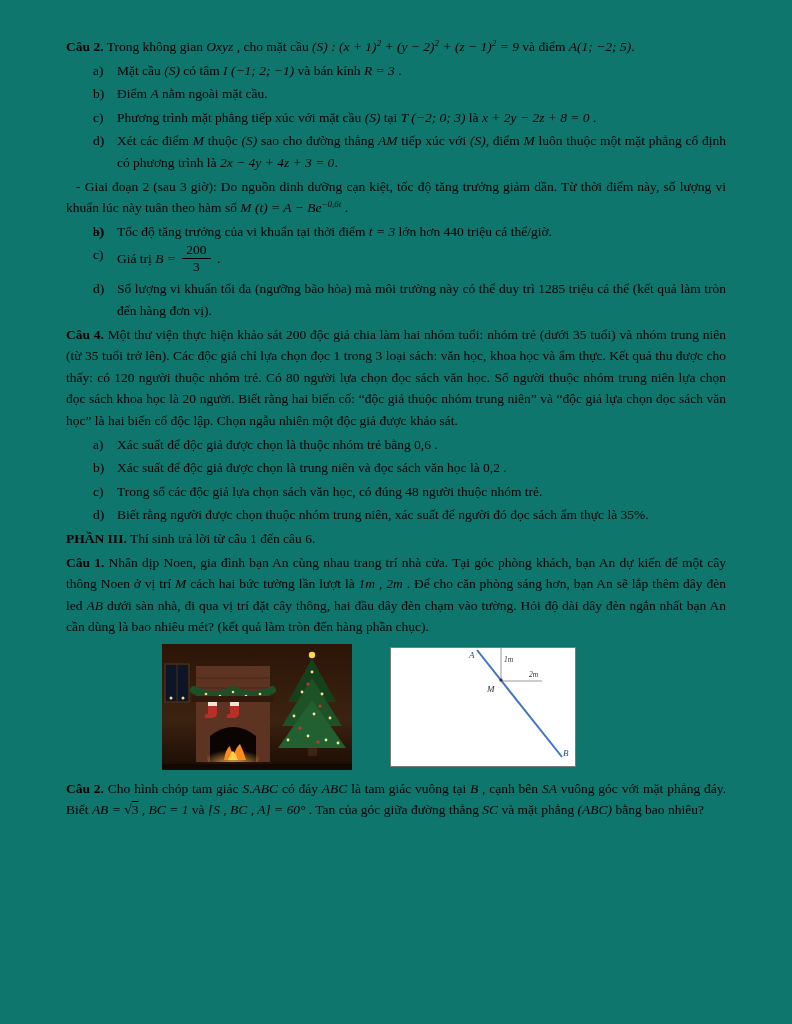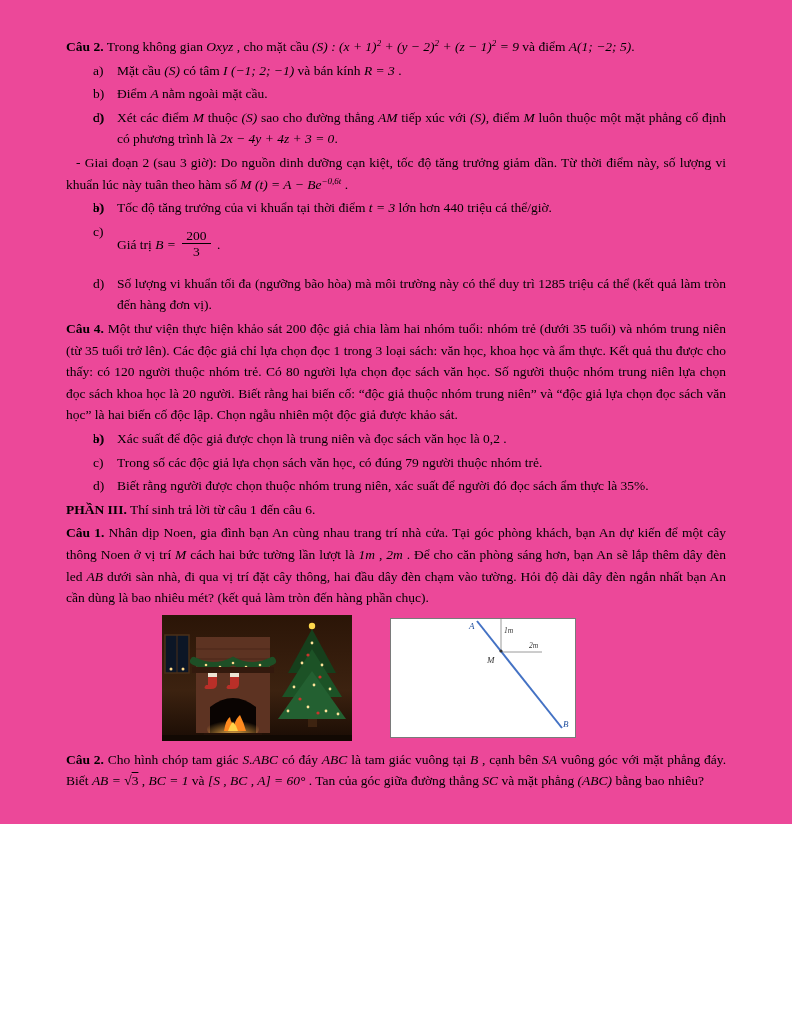--- a/index.html
+++ b/index.html
@@ -1,31 +1,31 @@
 <!DOCTYPE html>
 <html><head>
 <meta charset="utf-8">
 <style>
   *{box-sizing:border-box}
   html,body{margin:0;padding:0;background:#ffffff}
   .page{
-    width:792px;height:824px;margin:0 auto;background:#ec4899;
+    width:792px;height:1024px;margin:0 auto;background:#0f766e;
     padding:36px 66px 0 66px;
     font-family:"Liberation Serif",serif;font-size:13.5px;line-height:1.6;color:#000;
     overflow:hidden;
   }
   p.para{margin:0 0 2px 0;text-align:justify}
   p.dash{text-indent:10px}
   .item{position:relative;padding-left:51px;margin:0 0 2px 0;text-align:justify}
   .item .marker{position:absolute;left:27px;top:0}
   b{font-weight:700}
   .math{font-style:italic}
   .sup{font-size:9px;font-style:italic;vertical-align:super;line-height:0}
   .frac{display:inline-block;vertical-align:middle;text-align:center;line-height:1.15;
-        font-style:normal;margin:9px 3px;transform:translateY(-2px)}
+        font-style:normal;margin:0 3px;transform:translateY(-2px)}
   .frac .num{display:block;padding:0 4px;border-bottom:1px solid #000}
   .frac .den{display:block}
   .sqrt{white-space:nowrap}
   .sqrt .rad{font-style:normal}
   .sqrt .radicand{text-decoration:overline;font-style:normal}
   .figures{display:flex;align-items:flex-start;gap:38px;margin:6px 0 8px 96px}
   .diagram{margin-top:3px}
   .dlabel{font-family:"Liberation Serif",serif;font-style:italic;font-size:9px;fill:#1f4e9c}
   .dm{fill:#333}
   .dsmall{font-family:"Liberation Serif",serif;font-style:italic;font-size:7.5px;fill:#333}
@@ -39,20 +39,21 @@
   <div class="item">
     <span class="marker">a)</span>
     <span>Mặt cầu <span class="math">(S)</span> có tâm <span class="math">I (−1; 2; −1)</span> và bán kính <span class="math">R = 3</span> .</span>
   </div>
   <div class="item">
     <span class="marker">b)</span>
     <span>Điểm <span class="math">A</span> nằm ngoài mặt cầu.</span>
   </div>
   <div class="item">
     <span class="marker">c)</span>
+    <span>Phương trình mặt phẳng tiếp xúc với mặt cầu <span class="math">(S)</span> tại <span class="math">T (−2; 0; 3)</span> là <span class="math">x + 2y − 2z + 8 = 0</span> .</span>
   </div>
   <div class="item">
     <span class="marker">d)</span>
     <span>Xét các điểm <span class="math">M</span> thuộc <span class="math">(S)</span> sao cho đường thẳng <span class="math">AM</span> tiếp xúc với <span class="math">(S)</span>, điểm <span class="math">M</span> luôn thuộc một mặt phẳng cố định có phương trình là <span class="math">2x − 4y + 4z + 3 = 0</span>.</span>
   </div>
 
   <p class="para dash">- Giai đoạn 2 (sau 3 giờ): Do nguồn dinh dưỡng cạn kiệt, tốc độ tăng trưởng giảm dần. Từ thời điểm này, số lượng vi khuẩn lúc này tuân theo hàm số <span class="math">M (t) = A − Be</span><sup class="sup">−0,6t</sup> .</p>
   <div class="item">
     <span class="marker">a)</span>
   </div>
@@ -65,28 +66,29 @@
     <span>Giá trị <span class="math">B = </span><span class="frac"><span class="num">200</span><span class="den">3</span></span> .</span>
   </div>
   <div class="item">
     <span class="marker">d)</span>
     <span>Số lượng vi khuẩn tối đa (ngưỡng bão hòa) mà môi trường này có thể duy trì 1285 triệu cá thể (kết quả làm tròn đến hàng đơn vị).</span>
   </div>
 
   <p class="para"><b>Câu 4.</b>  Một thư viện thực hiện khảo sát 200 độc giả chia làm hai nhóm tuổi: nhóm trẻ (dưới 35 tuổi) và nhóm trung niên (từ 35 tuổi trở lên). Các độc giả chỉ lựa chọn đọc 1 trong 3 loại sách: văn học, khoa học và ẩm thực. Kết quả thu được cho thấy: có 120 người thuộc nhóm trẻ. Có 80 người lựa chọn đọc sách văn học. Số người thuộc nhóm trung niên lựa chọn đọc sách khoa học là 20 người. Biết rằng hai biến cố: “độc giả thuộc nhóm trung niên” và “độc giả lựa chọn đọc sách văn học” là hai biến cố độc lập. Chọn ngẫu nhiên một độc giả được khảo sát.</p>
   <div class="item">
     <span class="marker">a)</span>
+    <span>Xác suất để độc giả được chọn là thuộc nhóm trẻ bằng 0,6 .</span>
   </div>
   <div class="item">
     <span class="marker">b)</span>
     <span> Xác suất để độc giả được chọn là trung niên và đọc sách văn học là 0,2 .</span>
   </div>
   <div class="item">
     <span class="marker">c)</span>
-    <span>Trong số các độc giả lựa chọn sách văn học, có đúng 79 người thuộc nhóm trẻ.</span>
+    <span>Trong số các độc giả lựa chọn sách văn học, có đúng 48 người thuộc nhóm trẻ.</span>
   </div>
   <div class="item">
     <span class="marker">d)</span>
     <span>Biết rằng người được chọn thuộc nhóm trung niên, xác suất để người đó đọc sách ẩm thực là 35%.</span>
   </div>
 
   <p class="para"><b>PHẦN III.</b> Thí sinh trả lời từ câu 1 đến câu 6.</p>
 
   <p class="para"><b>Câu 1.</b> Nhân dịp Noen, gia đình bạn An cùng nhau trang trí nhà cửa. Tại góc phòng khách, bạn An dự kiến để một cây thông Noen ở vị trí <span class="math">M</span> cách hai bức tường lần lượt là <span class="math">1m</span> , <span class="math">2m</span> . Để cho căn phòng sáng hơn, bạn An sẽ lắp thêm dây đèn led <span class="math">AB</span> dưới sàn nhà, đi qua vị trí đặt cây thông, hai đầu dây đèn chạm vào tường. Hỏi độ dài dây đèn ngắn nhất bạn An cần dùng là bao nhiêu mét? (kết quả làm tròn đến hàng phần chục).</p>
 

